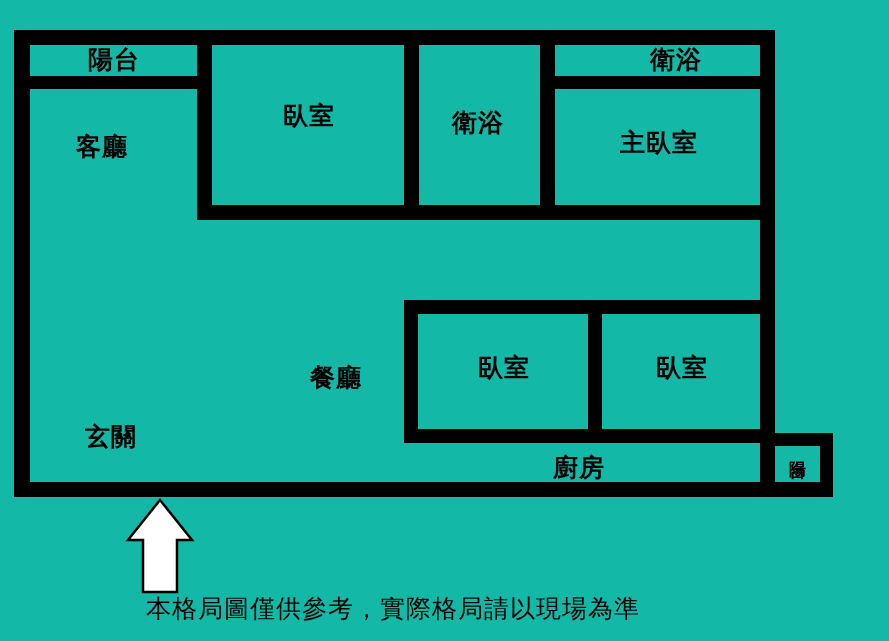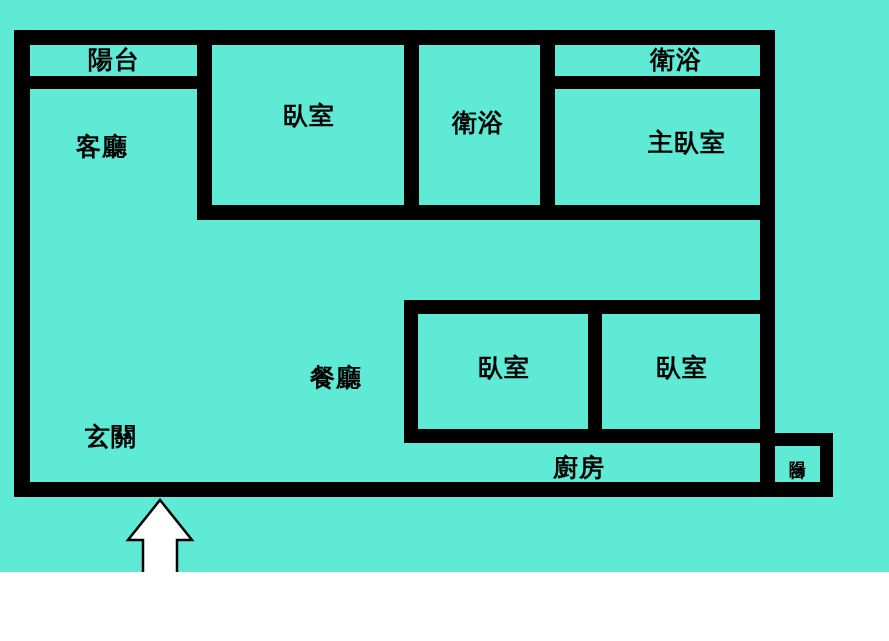--- a/index.html
+++ b/index.html
@@ -4,22 +4,22 @@
 <style>
   html, body {
     margin: 0;
     padding: 0;
     background: #ffffff;
     font-family: "Liberation Sans", "DejaVu Sans", sans-serif;
   }
   #floorplan {
     position: relative;
     width: 889px;
-    height: 572px;
-    background: #5eead4;
+    height: 641px;
+    background: #14b8a6;
     overflow: hidden;
   }
   .wall {
     position: absolute;
     background: #000000;
   }
   .room-label {
     position: absolute;
     font-size: 25px;
     font-weight: bold;
@@ -75,26 +75,27 @@
   <div class="wall" style="left:404px; top:429px; width:371px; height:14px;"></div>
 
   <div class="wall" style="left:775px; top:433px; width:58px; height:13px;"></div>
   <div class="wall" style="left:820px; top:433px; width:13px; height:64px;"></div>
 
   <div class="room-label" style="left:88px;  top:47px;">陽台</div>
   <div class="room-label" style="left:76px;  top:134px;">客廳</div>
   <div class="room-label" style="left:283px; top:103px;">臥室</div>
   <div class="room-label" style="left:452px; top:110px;">衛浴</div>
   <div class="room-label" style="left:650px; top:47px;">衛浴</div>
-  <div class="room-label" style="left:648px; top:130px;">主臥室</div>
+  <div class="room-label" style="left:620px; top:130px;">主臥室</div>
   <div class="room-label" style="left:310px; top:365px;">餐廳</div>
   <div class="room-label" style="left:478px; top:355px;">臥室</div>
   <div class="room-label" style="left:656px; top:355px;">臥室</div>
   <div class="room-label" style="left:85px;  top:424px;font-family:Liberation Serif, serif;">玄關</div>
   <div class="room-label" style="left:553px; top:455px;">廚房</div>
   <div class="room-label vertical" style="left:789px; top:448px;">陽台</div>
 
   <svg class="arrow-svg" width="80" height="96" viewBox="0 0 80 96">
     <polygon points="40,2 72,42 57,42 57,94 23,94 23,42 8,42" fill="#ffffff" stroke="#000000" stroke-width="2.5" stroke-linejoin="miter"></polygon>
   </svg>
 
+  <div class="disclaimer">本格局圖僅供參考，實際格局請以現場為準</div>
 
 </div>
 
 </body></html>

